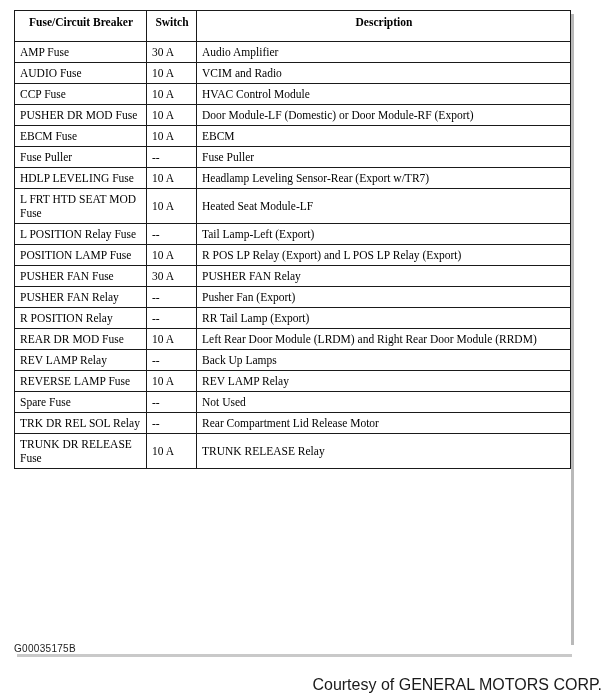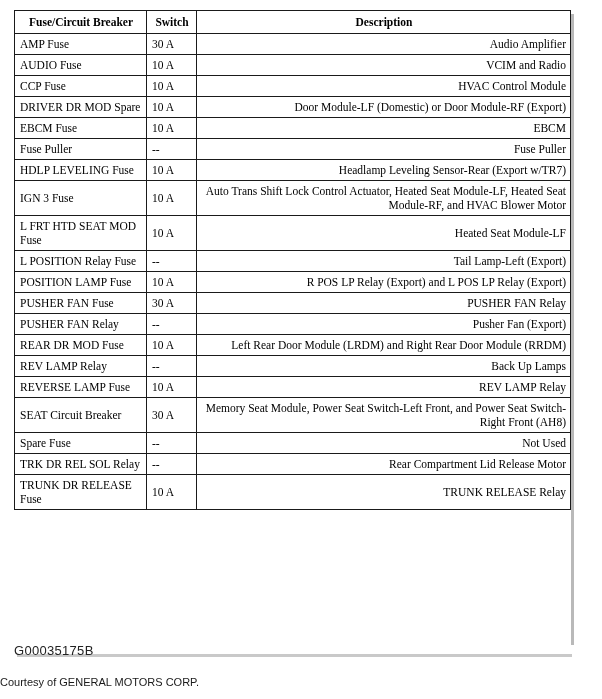--- a/index.html
+++ b/index.html
@@ -40,42 +40,42 @@
     line-height: 1.22;
     padding: 3px 4px 3px 5px;
     vertical-align: middle;
     font-family: "Liberation Serif", serif;
     color: #000;
   }
   table.fuse-table th {
     text-align: center;
     font-weight: bold;
     padding-top: 4px;
-    padding-bottom: 4px;
+    padding-bottom: 12px;
   }
   col.c-name { width: 132px; }
   col.c-rating { width: 50px; }
   col.c-desc { width: 374px; }
 
   td.name-cell {
     text-align: left;
   }
   td.rating-cell {
     text-align: left;
   }
   td.desc-cell {
-    text-align: right;
+    text-align: left;
   }
   .tall td { padding-top: 7px; padding-bottom: 7px; }
 
   .code-label {
     position: absolute;
     left: 14px;
     top: 643px;
-    font-size: 13px;
+    font-size: 10px;
     letter-spacing: 0.3px;
     font-family: "Liberation Sans", sans-serif;
     color: #222;
   }
   .shadow-right {
     position: absolute;
     left: 571px;
     top: 14px;
     width: 3px;
     height: 631px;
@@ -87,23 +87,23 @@
     top: 654px;
     width: 555px;
     height: 3px;
     background: #c9c9c9;
   }
   .courtesy {
     position: absolute;
     left: 0;
     top: 676px;
     width: 602px;
-    text-align: left;
+    text-align: right;
     font-family: "Liberation Sans", sans-serif;
-    font-size: 11px;
+    font-size: 16px;
     color: #1a1a1a;
   }
 </style>
 </head>
 <body>
 
 <div class="page">
 
   <div class="shadow-right"></div>
   <div class="shadow-bottom"></div>
@@ -132,43 +132,38 @@
             <td class="name-cell">AUDIO Fuse</td>
             <td class="rating-cell">10 A</td>
             <td class="desc-cell">VCIM and Radio</td>
           </tr>
           <tr>
             <td class="name-cell">CCP Fuse</td>
             <td class="rating-cell">10 A</td>
             <td class="desc-cell">HVAC Control Module</td>
           </tr>
           <tr class="tall">
-            <td class="name-cell">DRIVER DR MOD Spare</td>
+            <td class="name-cell">PUSHER DR MOD Fuse</td>
             <td class="rating-cell">10 A</td>
             <td class="desc-cell">Door Module-LF (Domestic) or Door Module-RF (Export)</td>
           </tr>
           <tr>
             <td class="name-cell">EBCM Fuse</td>
             <td class="rating-cell">10 A</td>
             <td class="desc-cell">EBCM</td>
           </tr>
           <tr>
             <td class="name-cell">Fuse Puller</td>
             <td class="rating-cell">--</td>
             <td class="desc-cell">Fuse Puller</td>
           </tr>
           <tr class="tall">
             <td class="name-cell">HDLP LEVELING Fuse</td>
             <td class="rating-cell">10 A</td>
             <td class="desc-cell">Headlamp Leveling Sensor-Rear (Export w/TR7)</td>
-          </tr>
-          <tr class="tall">
-            <td class="name-cell">IGN 3 Fuse</td>
-            <td class="rating-cell">10 A</td>
-            <td class="desc-cell">Auto Trans Shift Lock Control Actuator, Heated Seat Module-LF, Heated Seat Module-RF, and HVAC Blower Motor</td>
           </tr>
           <tr class="tall">
             <td class="name-cell">L FRT HTD SEAT MOD Fuse</td>
             <td class="rating-cell">10 A</td>
             <td class="desc-cell">Heated Seat Module-LF</td>
           </tr>
           <tr class="tall">
             <td class="name-cell">L POSITION Relay Fuse</td>
             <td class="rating-cell">--</td>
             <td class="desc-cell">Tail Lamp-Left (Export)</td>
@@ -181,39 +176,39 @@
           <tr>
             <td class="name-cell">PUSHER FAN Fuse</td>
             <td class="rating-cell">30 A</td>
             <td class="desc-cell">PUSHER FAN Relay</td>
           </tr>
           <tr>
             <td class="name-cell">PUSHER FAN Relay</td>
             <td class="rating-cell">--</td>
             <td class="desc-cell">Pusher Fan (Export)</td>
           </tr>
+          <tr>
+            <td class="name-cell">R POSITION Relay</td>
+            <td class="rating-cell">--</td>
+            <td class="desc-cell">RR Tail Lamp (Export)</td>
+          </tr>
           <tr class="tall">
             <td class="name-cell">REAR DR MOD Fuse</td>
             <td class="rating-cell">10 A</td>
             <td class="desc-cell">Left Rear Door Module (LRDM) and Right Rear Door Module (RRDM)</td>
           </tr>
           <tr>
             <td class="name-cell">REV LAMP Relay</td>
             <td class="rating-cell">--</td>
             <td class="desc-cell">Back Up Lamps</td>
           </tr>
           <tr>
             <td class="name-cell">REVERSE LAMP Fuse</td>
             <td class="rating-cell">10 A</td>
             <td class="desc-cell">REV LAMP Relay</td>
-          </tr>
-          <tr class="tall">
-            <td class="name-cell">SEAT Circuit Breaker</td>
-            <td class="rating-cell">30 A</td>
-            <td class="desc-cell">Memory Seat Module, Power Seat Switch-Left Front, and Power Seat Switch-Right Front (AH8)</td>
           </tr>
           <tr>
             <td class="name-cell">Spare Fuse</td>
             <td class="rating-cell">--</td>
             <td class="desc-cell">Not Used</td>
           </tr>
           <tr class="tall">
             <td class="name-cell">TRK DR REL SOL Relay</td>
             <td class="rating-cell">--</td>
             <td class="desc-cell">Rear Compartment Lid Release Motor</td>

